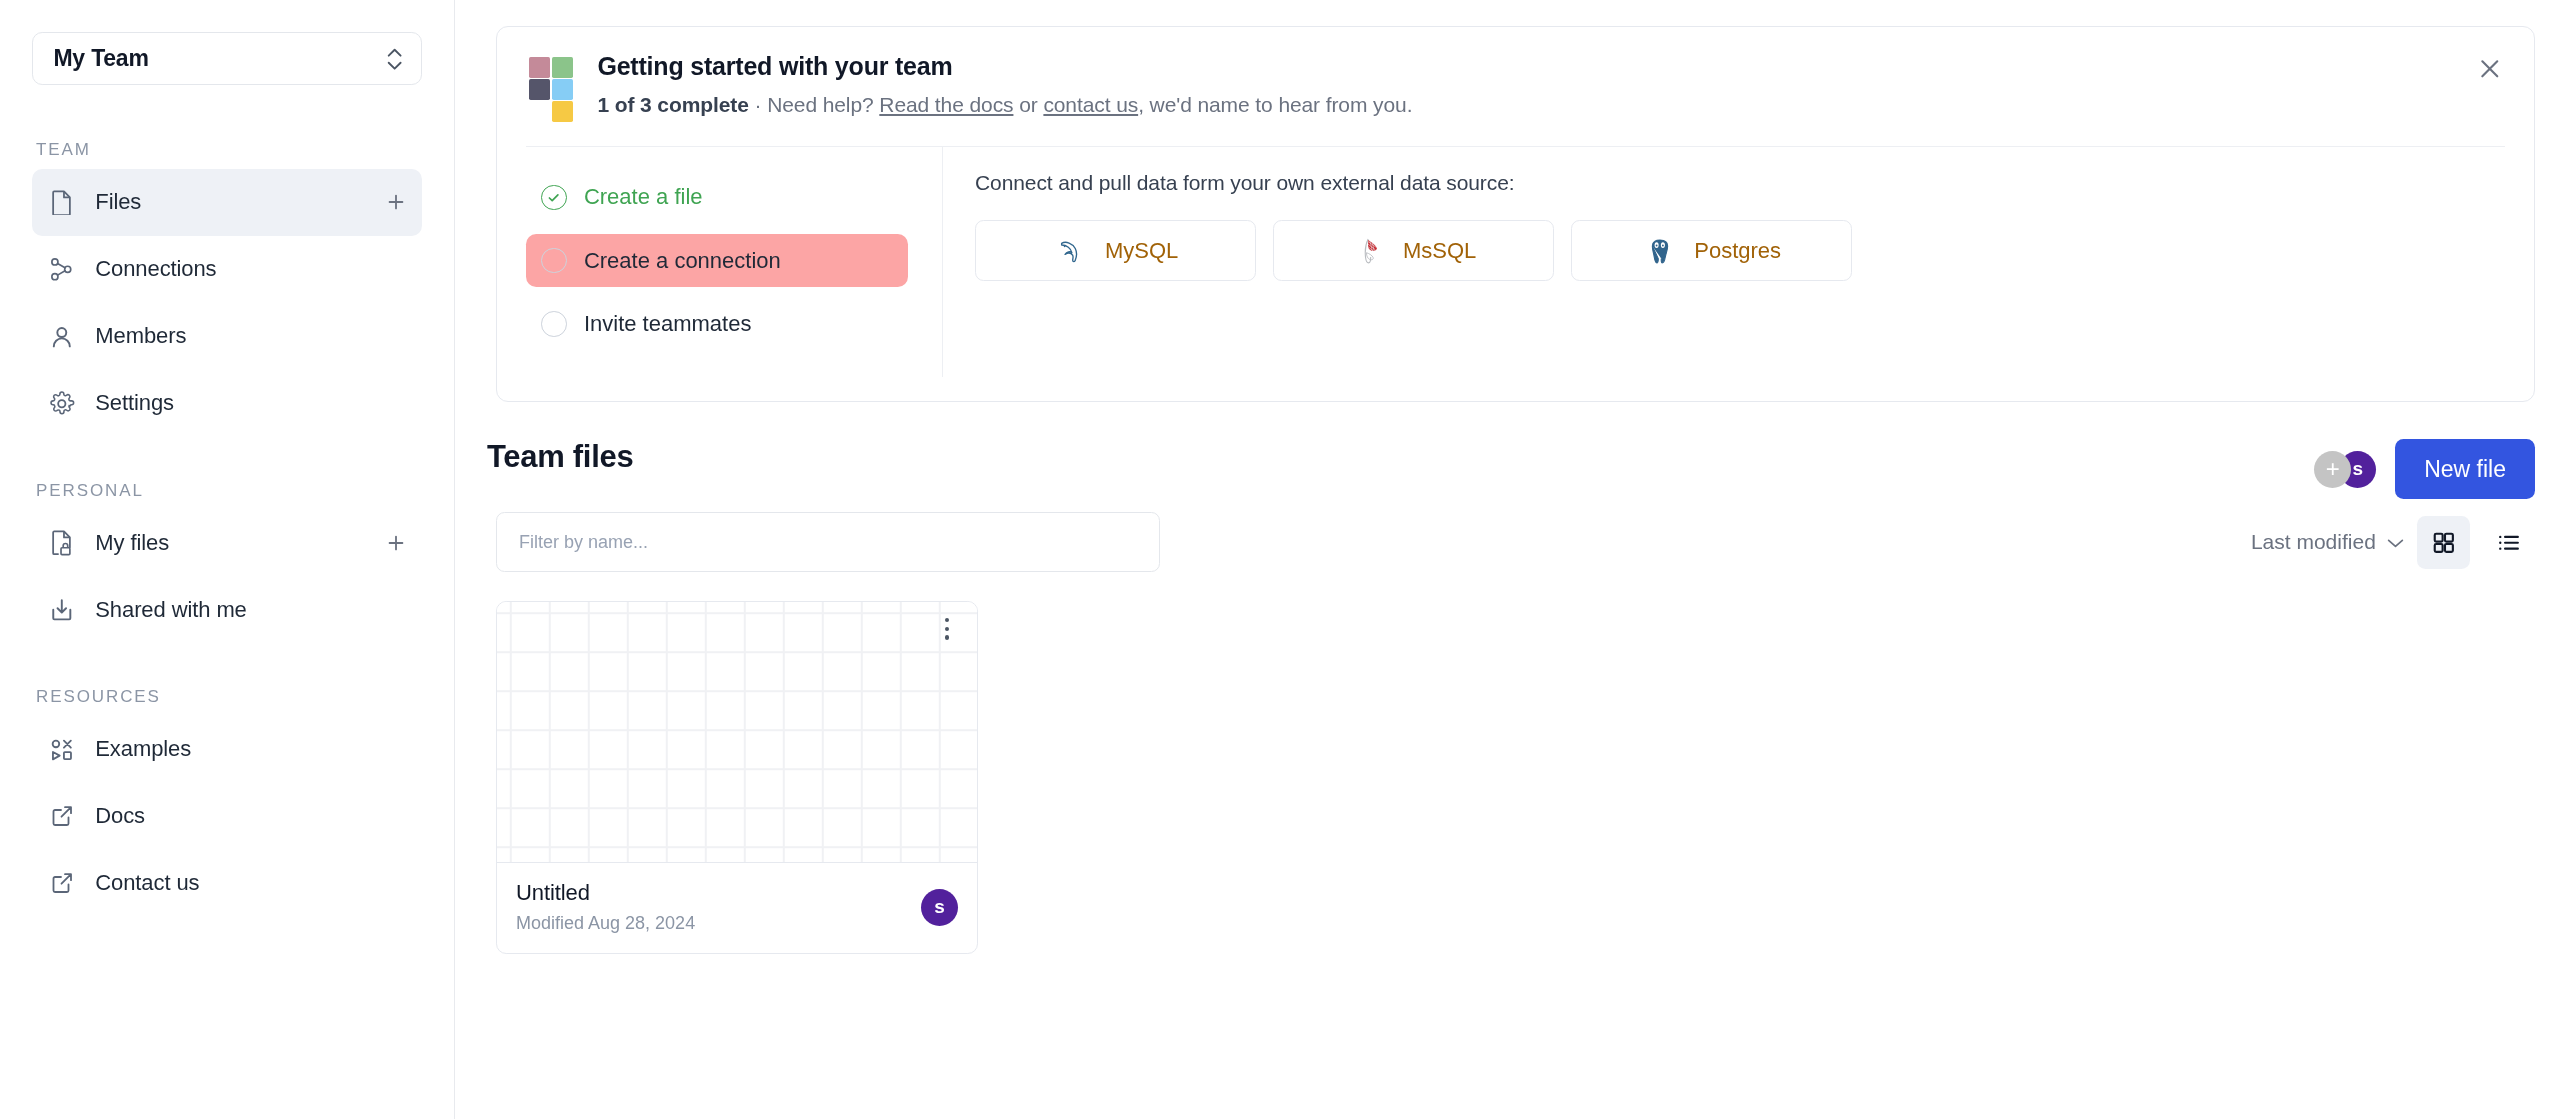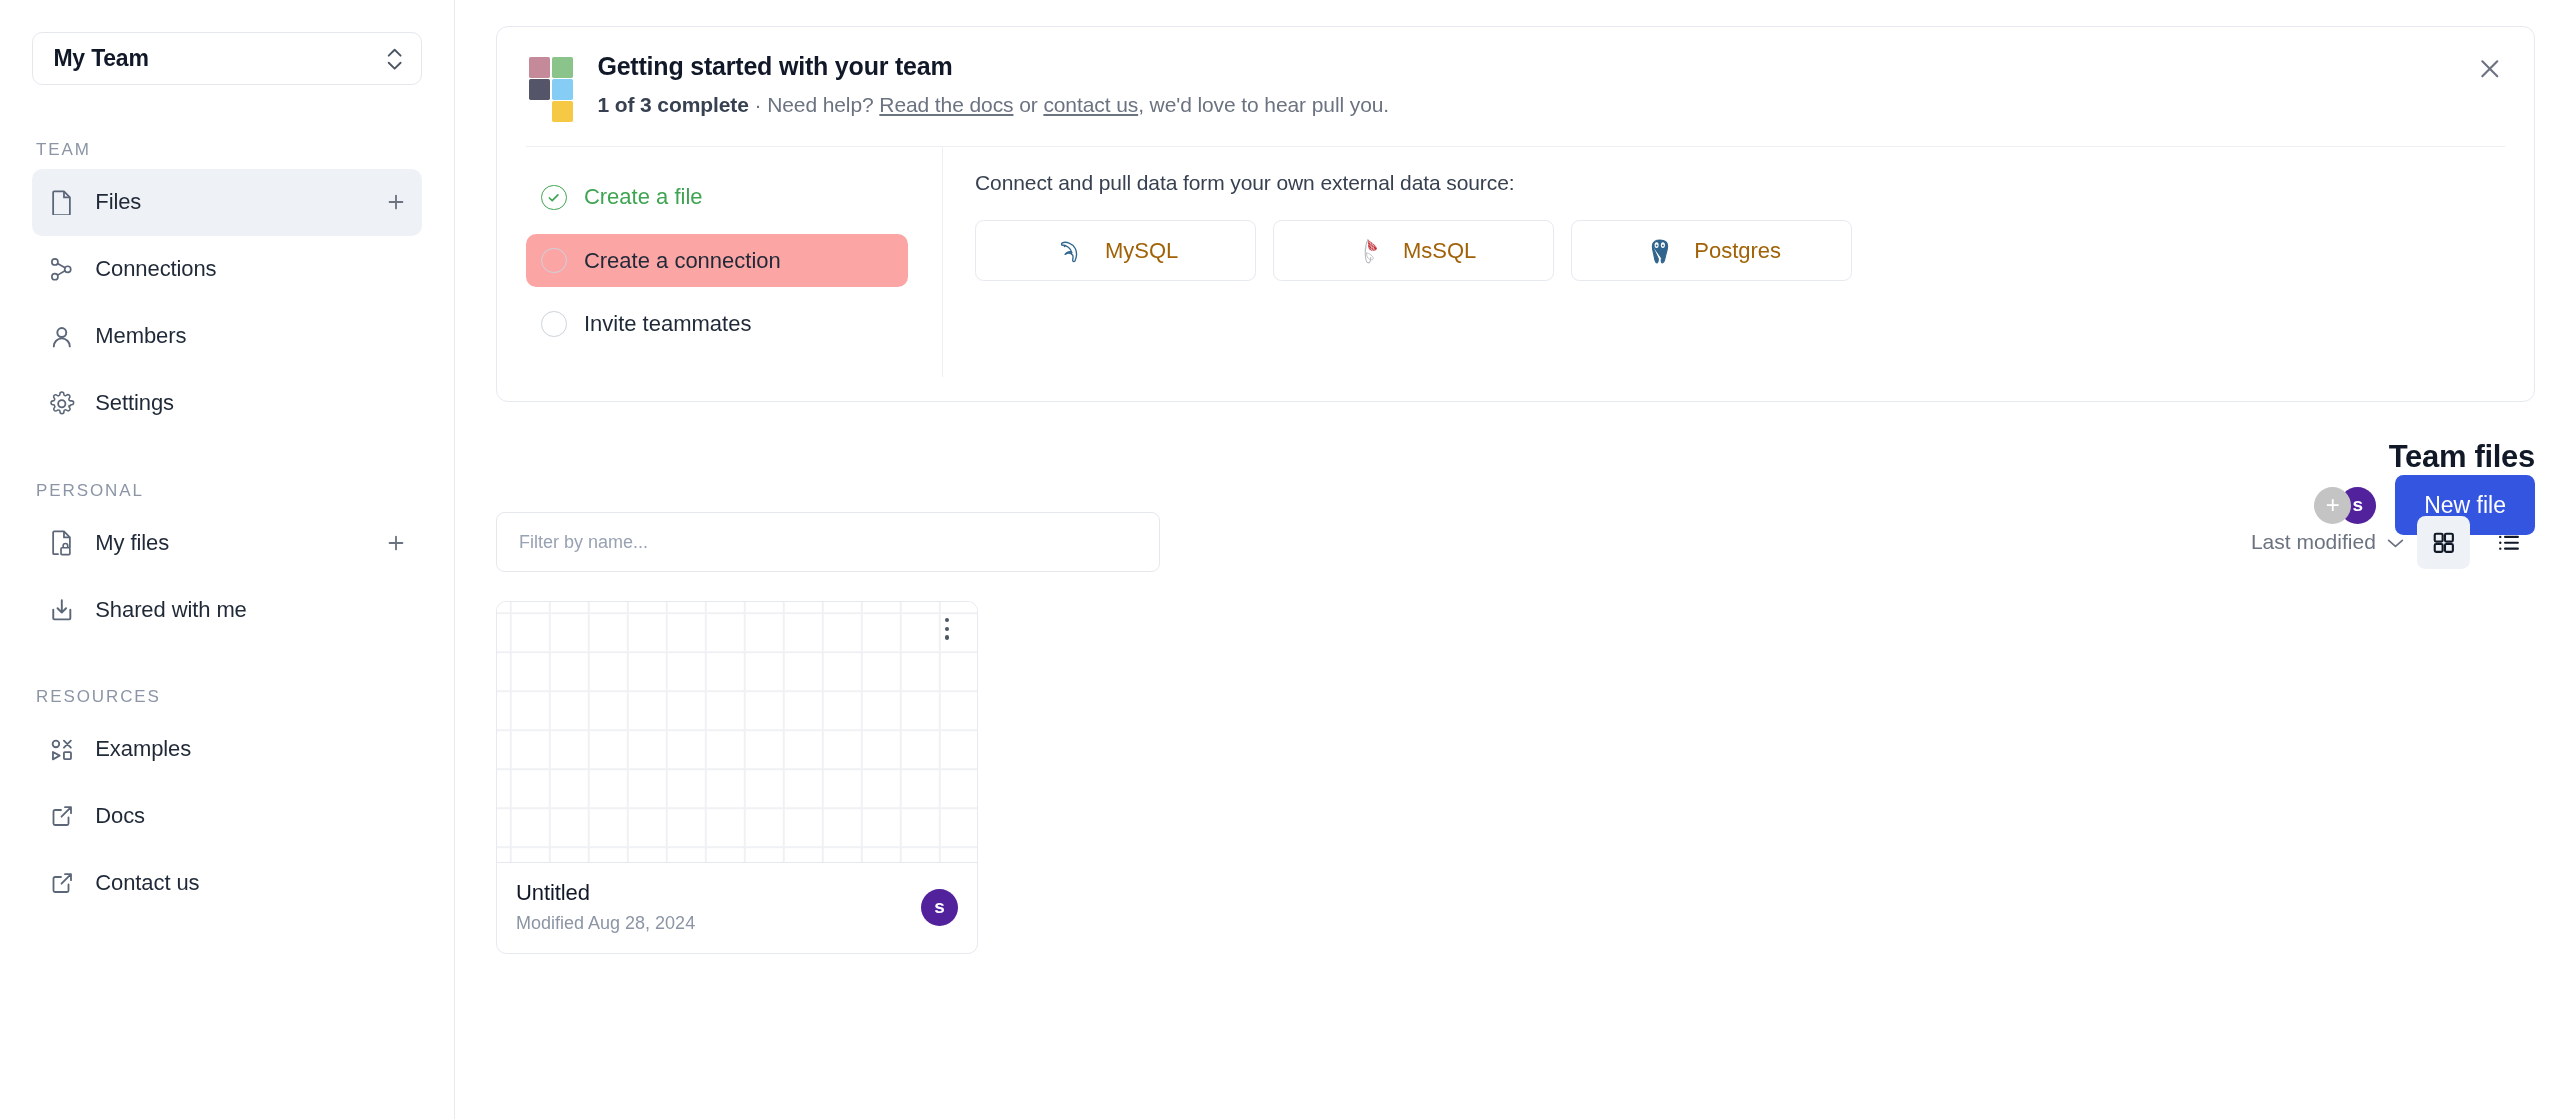--- a/index.html
+++ b/index.html
@@ -171,24 +171,23 @@
     gap: 15.3px;
     font-size: 22px;
     color: #a16207;
     background: #fff;
     cursor: pointer;
   }
   .db-logo { width: 37px; height: 37px; display:flex; align-items:center; justify-content:center; }
 
   
   .files-head {
-    display: flex; align-items: flex-end;
-    margin: 37px 41px 0 41px;
+    display: flex; align-items: flex-start;
+    margin: 37px 41px 0 32px;
     height: 51px;
-    flex-direction: column;
   }
   .files-title { font-size: 31px; font-weight: bold; color: #111827; letter-spacing: -0.3px; }
   .files-head-right { margin-left: auto; display: flex; align-items: center; gap: 19px; }
   .avatars { display: flex; align-items: center; }
   .avatar {
     width: 37px; height: 37px; border-radius: 50%;
     display: flex; align-items: center; justify-content: center;
     color: #fff; font-size: 19px; font-weight: bold;
   }
   .avatar.add { background: #c4c4c4; font-size: 24px; font-weight: normal; z-index: 2; }
@@ -423,21 +422,21 @@
         <div class="logo-mark">
           <span class="logo-cell" id="lc0" style="background: rgb(196, 138, 153);"></span>
           <span class="logo-cell" id="lc1" style="background: rgb(139, 196, 138);"></span>
           <span class="logo-cell" id="lc2" style="background: rgb(85, 85, 106);"></span>
           <span class="logo-cell" id="lc3" style="background: rgb(134, 205, 245);"></span>
           <span class="logo-cell" style="visibility:hidden"></span>
           <span class="logo-cell" id="lc4" style="background: rgb(246, 201, 68);"></span>
         </div>
         <div>
           <div class="banner-title">Getting started with your team</div>
-          <div class="banner-sub"><b>1 of 3 complete</b><span> · </span><span>Need help? </span><a>Read the docs</a><span> or </span><a>contact us</a><span>, we'd love to hear pull you.</span></div>
+          <div class="banner-sub"><b>1 of 3 complete</b><span> · </span><span>Need help? </span><a>Read the docs</a><span> or </span><a>contact us</a><span>, we'd name to hear from you.</span></div>
         </div>
       </div>
 
       <div class="banner-divider"></div>
 
       <div class="banner-body">
         <div class="checklist">
           <div class="check-item done">
             <span class="check-circle done">
               <svg width="15.3" height="15.3" viewBox="0 0 18 18">

